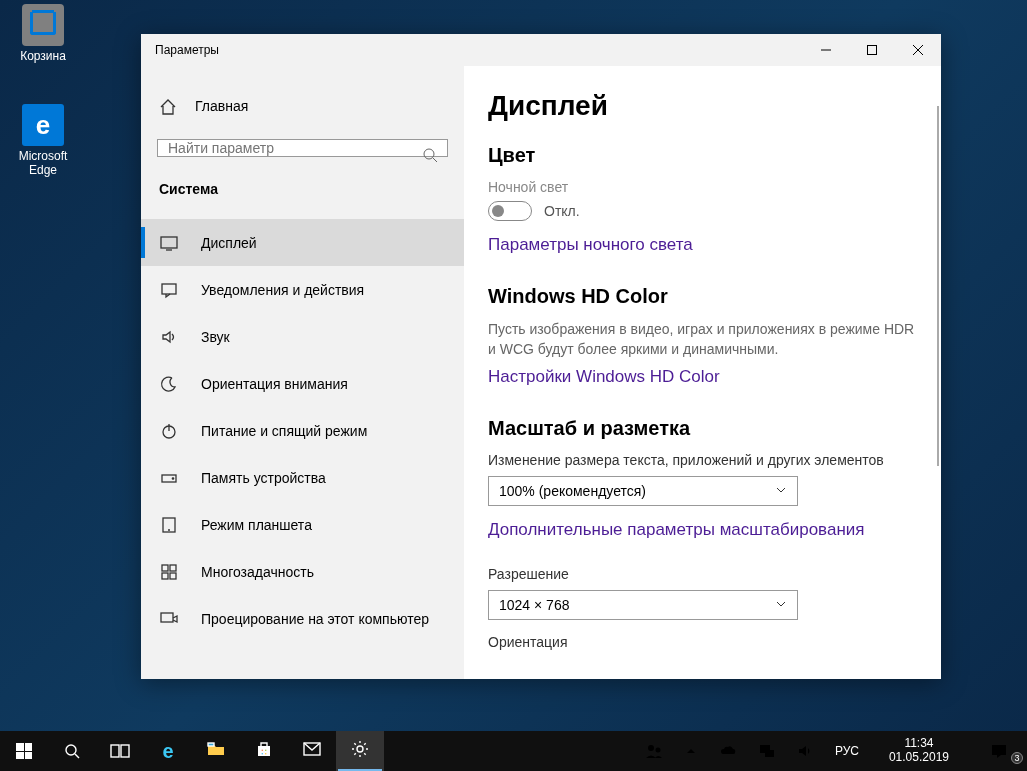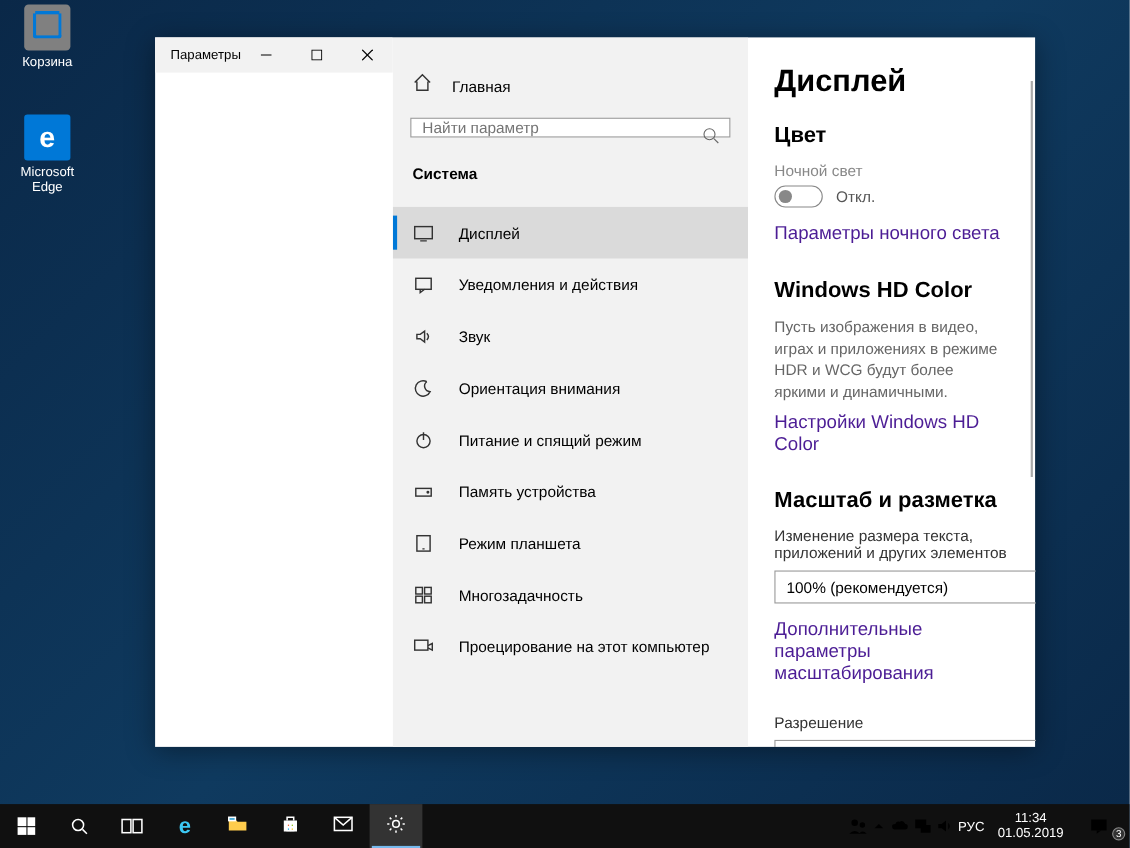--- a/index.html
+++ b/index.html
@@ -8,32 +8,32 @@
 
   
   .desktop-icon { position:absolute; width:74px; text-align:center; color:#fff; font-size:12px; cursor:pointer; }
   .desktop-icon .icon-sq { width:42px; height:42px; margin:0 auto 3px; display:flex; align-items:center; justify-content:center; }
   .bin { background:#808080; border-radius:4px; position:relative; }
   .bin::after{content:"";position:absolute;top:8px;left:8px;right:8px;height:20px;border:3px solid #0078d7;border-top:none;border-radius:0 0 3px 3px;}
   .bin::before{content:"";position:absolute;top:6px;left:10px;right:10px;height:3px;background:#0078d7;}
   .edge-ico { background:#0078d7; border-radius:3px; color:#fff; font-weight:bold; font-size:26px; }
 
   
-  .settings-window { position:absolute; left:141px; top:34px; width:800px; height:645px; background:#fff; box-shadow:0 4px 24px rgba(0,0,0,.4); display:flex; flex-direction:row; }
+  .settings-window { position:absolute; left:141px; top:34px; width:800px; height:645px; background:#fff; box-shadow:0 4px 24px rgba(0,0,0,.4); display:flex; flex-direction:column; }
   .titlebar { height:32px; display:flex; align-items:center; background:#f2f2f2; }
   .titlebar .title { padding-left:14px; font-size:12px; color:#000; flex:1; }
   .tb-btns { display:flex; }
   .tb-btn { width:46px; height:32px; display:flex; align-items:center; justify-content:center; cursor:pointer; }
   .tb-btn svg{stroke:#000;fill:none;stroke-width:1;}
 
   .window-body { flex:1; display:flex; overflow:hidden; }
 
   
   .sidebar { width:323px; background:#f2f2f2; display:flex; flex-direction:column; padding-top:24px; }
-  .home-row { display:flex; align-items:flex-end; padding:8px 18px; cursor:pointer; font-size:14px; }
+  .home-row { display:flex; align-items:flex-start; padding:8px 18px; cursor:pointer; font-size:14px; }
   .home-row .ic{margin-right:18px;}
   .search-wrap { margin:12px 16px 18px; position:relative; }
   .search-input { width:100%; height:18px; background:#fff; border:1px solid #999; padding:0 34px 0 10px; font-size:14px; color:#666; }
   .search-icon { position:absolute; right:10px; top:8px; }
   .section-label { font-weight:600; font-size:14px; padding:6px 18px 12px; }
   .nav { flex:1; overflow:hidden; margin-top:10px; }
   .nav-item { display:flex; align-items:center; height:47px; padding:0 18px; font-size:14px; cursor:pointer; position:relative; }
   .nav-item.selected{background:#dadada;}
   .nav-item.selected::before{content:"";position:absolute;left:0;top:8px;bottom:8px;width:4px;background:#0078d7;}
   .nav-item .ic{width:20px;margin-right:22px;display:flex;justify-content:center;}
@@ -54,21 +54,21 @@
   .dropdown { width:310px; height:30px; border:1px solid #999; display:flex; align-items:center; justify-content:space-between; padding:0 10px; font-size:14px; cursor:pointer; margin-bottom:14px; }
   .scrollbar-ind{position:absolute;right:2px;top:40px;width:2px;height:360px;background:#aaa;}
 
   
   .taskbar { position:absolute; left:0; right:0; bottom:0; height:40px; background:#101010; display:flex; align-items:stretch; color:#fff; }
   .tb-item { width:48px; display:flex; align-items:center; justify-content:center; cursor:pointer; position:relative; }
   .tb-item.active{background:#333;}
   .tb-item.active::after{content:"";position:absolute;left:2px;right:2px;bottom:0;height:2px;background:#76b9ed;}
   .tb-item svg{stroke:#fff;fill:none;stroke-width:1.4;}
   .tb-spacer{flex:1;}
-  .tray { display:flex; align-items:center; gap:4px; padding:0 8px; font-size:12px; }
+  .tray { display:flex; align-items:center; gap:22px; padding:0 8px; font-size:12px; }
   .tray-item{display:flex;align-items:center;justify-content:center;cursor:pointer;}
   .clock { text-align:center; font-size:12px; line-height:1.15; padding:0 8px; cursor:pointer;}
   .notif { width:40px; display:flex; align-items:center; justify-content:center; cursor:pointer; }
   .badge-c{position:relative;}
   .badge{position:absolute;right:-4px;bottom:-4px;background:#333;border:1px solid #888;color:#fff;font-size:9px;width:12px;height:12px;border-radius:50%;display:flex;align-items:center;justify-content:center;}
 
   .win-logo{display:grid;grid-template-columns:1fr 1fr;grid-template-rows:1fr 1fr;gap:1px;width:16px;height:16px;}
   .win-logo span{background:#fff;}
 </style>
 </head>

